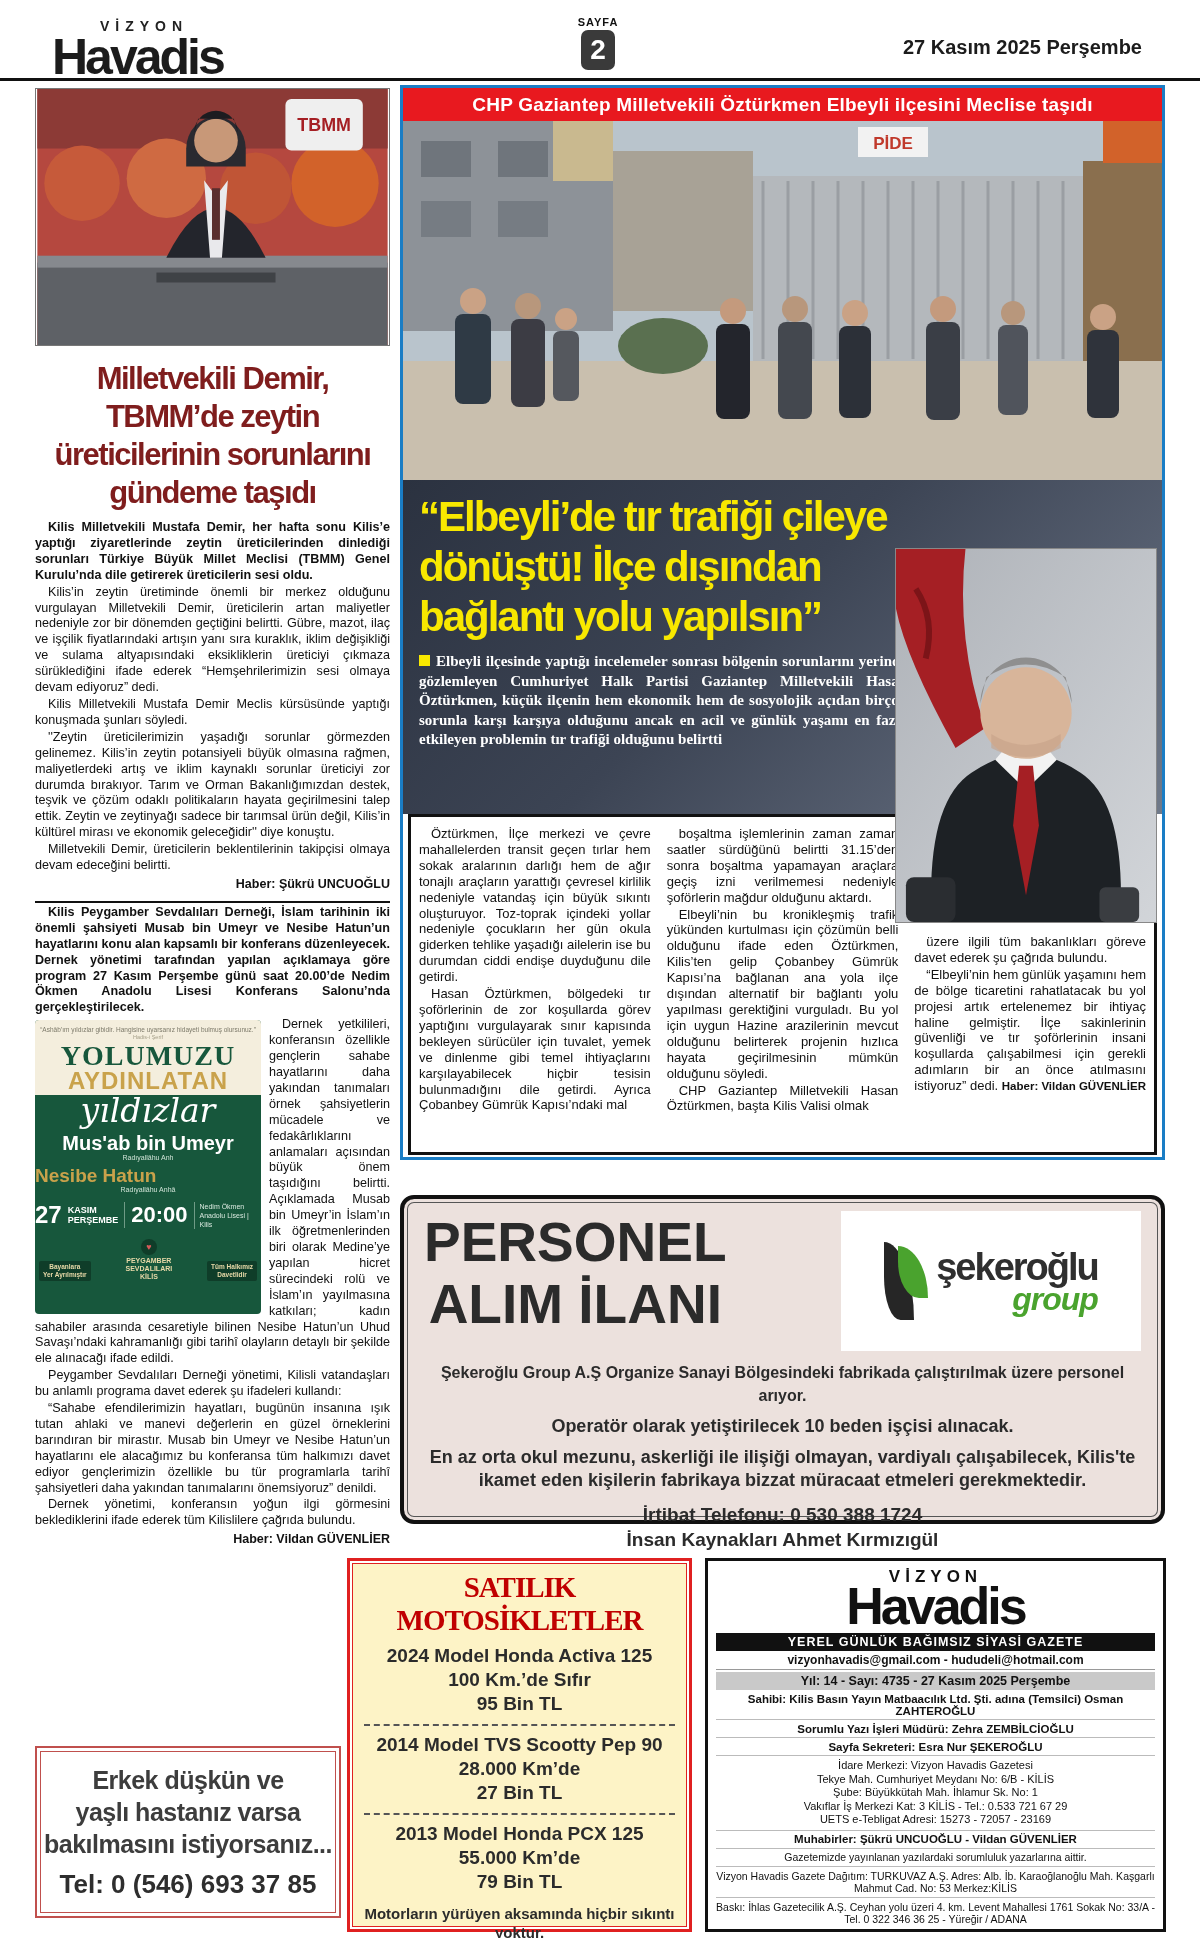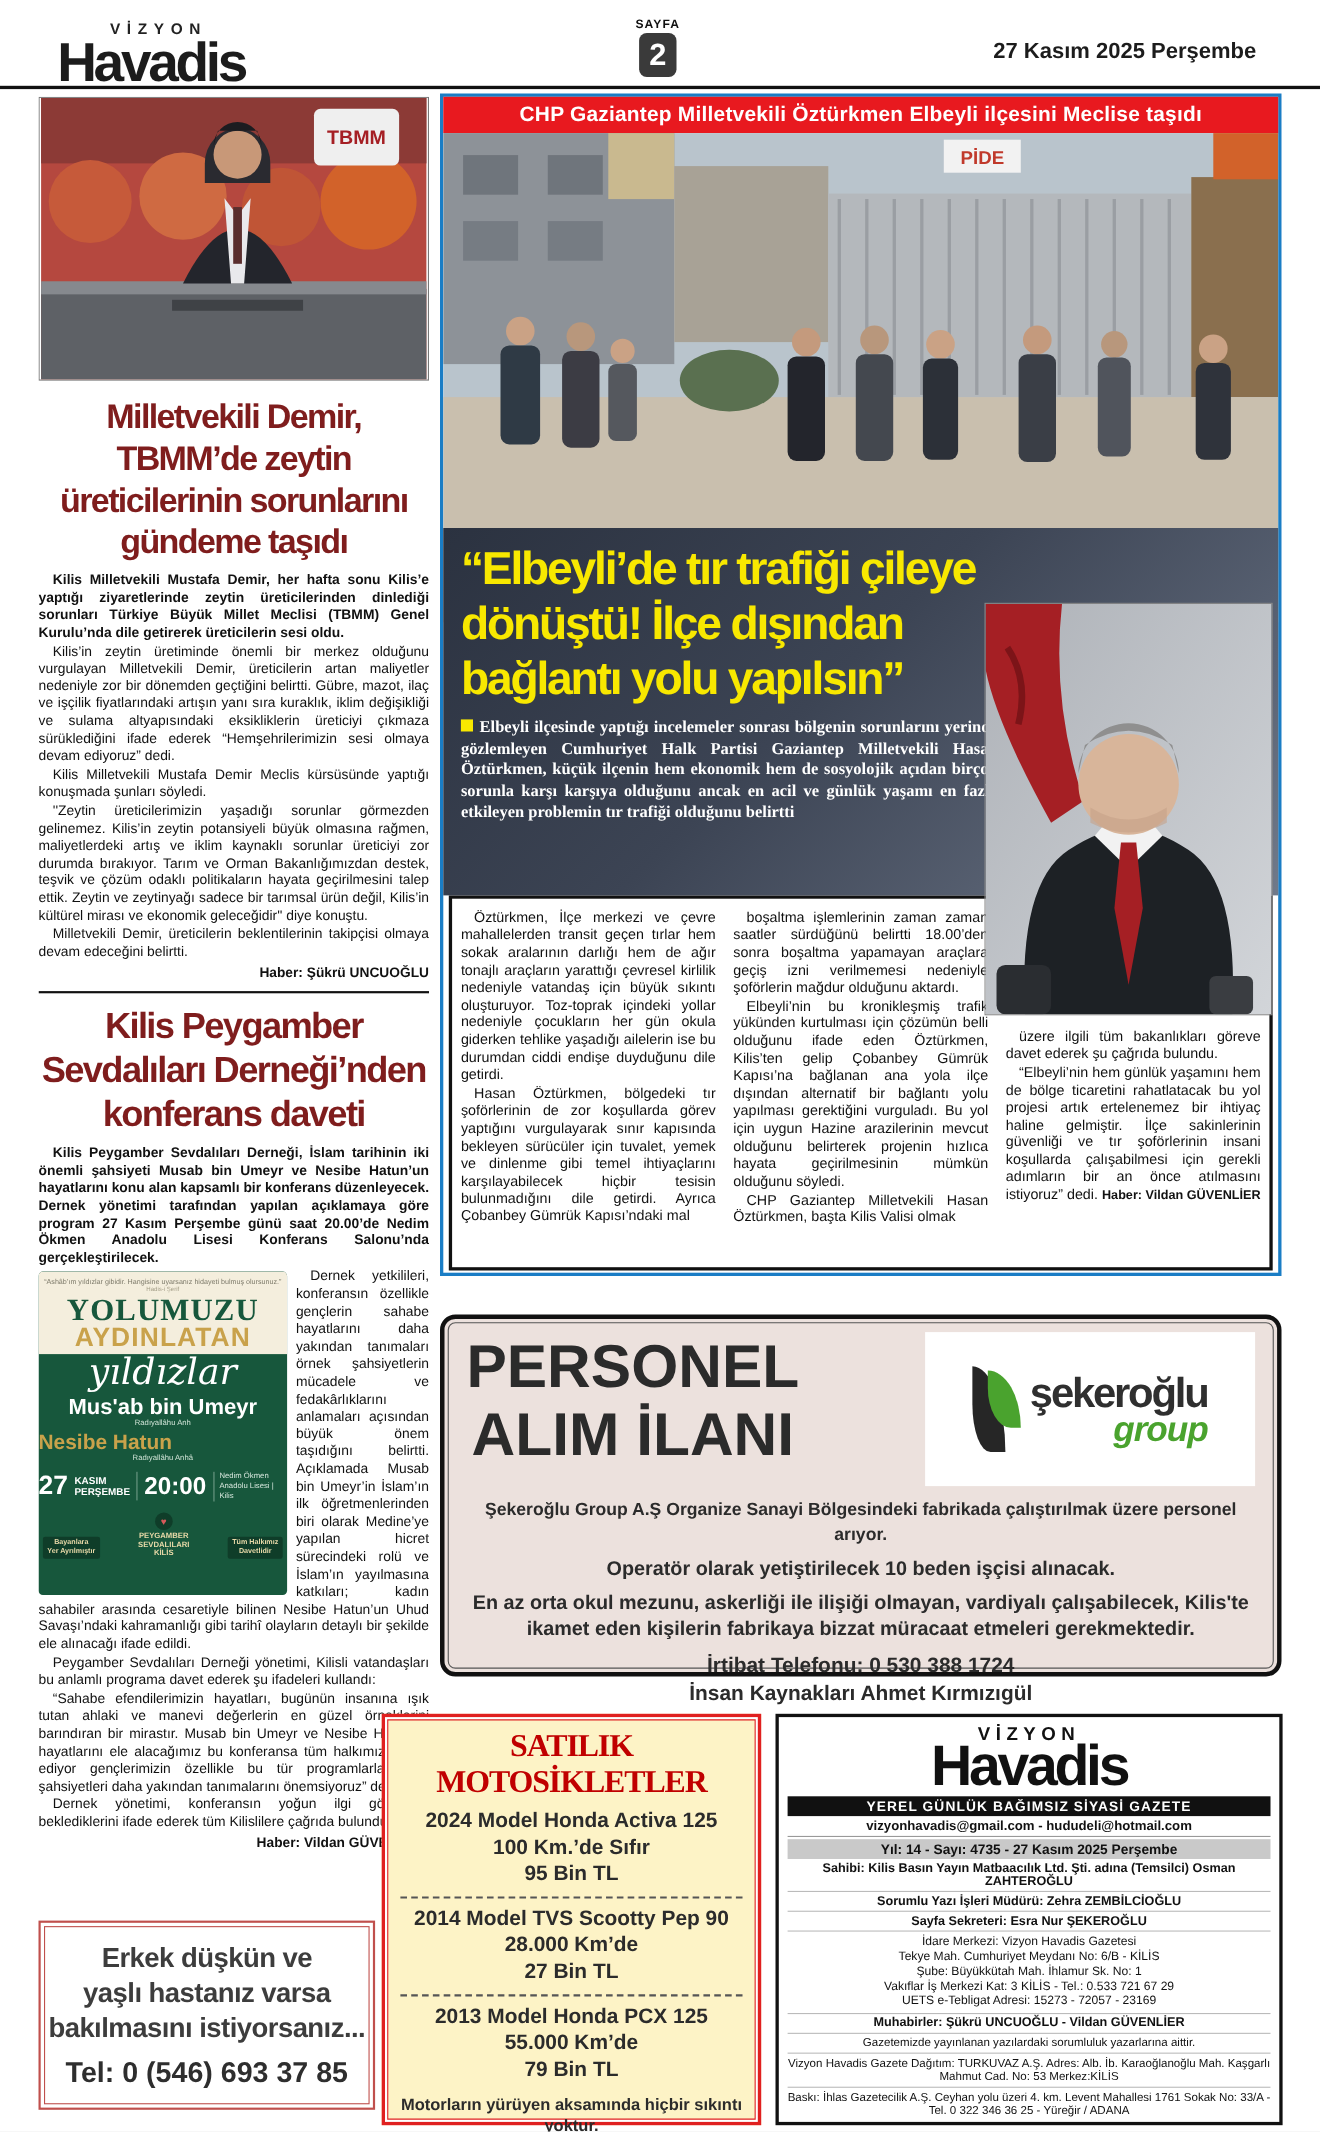--- a/index.html
+++ b/index.html
@@ -168,21 +168,20 @@
       <p class="lede">Kilis Milletvekili Mustafa Demir, her hafta sonu Kilis’e yaptığı ziyaretlerinde zeytin üreticilerinden dinlediği sorunları Türkiye Büyük Millet Meclisi (TBMM) Genel Kurulu’nda dile getirerek üreticilerin sesi oldu.</p>
       <p>Kilis’in zeytin üretiminde önemli bir merkez olduğunu vurgulayan Milletvekili Demir, üreticilerin artan maliyetler nedeniyle zor bir dönemden geçtiğini belirtti. Gübre, mazot, ilaç ve işçilik fiyatlarındaki artışın yanı sıra kuraklık, iklim değişikliği ve sulama altyapısındaki eksikliklerin üreticiyi çıkmaza sürüklediğini ifade ederek “Hemşehrilerimizin sesi olmaya devam ediyoruz” dedi.</p>
       <p>Kilis Milletvekili Mustafa Demir Meclis kürsüsünde yaptığı konuşmada şunları söyledi.</p>
       <p>''Zeytin üreticilerimizin yaşadığı sorunlar görmezden gelinemez. Kilis’in zeytin potansiyeli büyük olmasına rağmen, maliyetlerdeki artış ve iklim kaynaklı sorunlar üreticiyi zor durumda bırakıyor. Tarım ve Orman Bakanlığımızdan destek, teşvik ve çözüm odaklı politikaların hayata geçirilmesini talep ettik. Zeytin ve zeytinyağı sadece bir tarımsal ürün değil, Kilis’in kültürel mirası ve ekonomik geleceğidir'' diye konuştu.</p>
       <p>Milletvekili Demir, üreticilerin beklentilerinin takipçisi olmaya devam edeceğini belirtti.</p>
     </div>
     <div class="byline">Haber: Şükrü UNCUOĞLU</div>
 
     <hr class="divider">
 
-    <h2 class="hl hl2">Kilis Peygamber Sevdalıları Derneği’nden konferans daveti</h2>
     <div class="body-txt">
       <p class="lede">Kilis Peygamber Sevdalıları Derneği, İslam tarihinin iki önemli şahsiyeti Musab bin Umeyr ve Nesibe Hatun’un hayatlarını konu alan kapsamlı bir konferans düzenleyecek. Dernek yönetimi tarafından yapılan açıklamaya göre program 27 Kasım Perşembe günü saat 20.00’de Nedim Ökmen Anadolu Lisesi Konferans Salonu’nda gerçekleştirilecek.</p>
 
       <div class="poster">
         <div class="top">
           <div class="quote">“Ashâb’ım yıldızlar gibidir. Hangisine uyarsanız hidayeti bulmuş olursunuz.”</div>
           <div class="qsrc">Hadis-i Şerif</div>
           <div class="l1">YOLUMUZU</div>
           <div class="l2">AYDINLATAN</div>
         </div>
@@ -324,21 +323,21 @@
         <rect x="10" y="330" width="50" height="45" rx="8" fill="#2a2d31"></rect>
         <rect x="205" y="340" width="40" height="35" rx="6" fill="#3a3d41"></rect>
       </svg>
 
       <div class="black-box">
         <div class="col">
           <p>Öztürkmen, İlçe merkezi ve çevre mahallelerden transit geçen tırlar hem sokak aralarının darlığı hem de ağır tonajlı araçların yarattığı çevresel kirlilik nedeniyle vatandaş için büyük sıkıntı oluşturuyor. Toz-toprak içindeki yollar nedeniyle çocukların her gün okula giderken tehlike yaşadığı ailelerin ise bu durumdan ciddi endişe duyduğunu dile getirdi.</p>
           <p>Hasan Öztürkmen, bölgedeki tır şoförlerinin de zor koşullarda görev yaptığını vurgulayarak sınır kapısında bekleyen sürücüler için tuvalet, yemek ve dinlenme gibi temel ihtiyaçlarını karşılayabilecek hiçbir tesisin bulunmadığını dile getirdi. Ayrıca Çobanbey Gümrük Kapısı’ndaki mal</p>
         </div>
         <div class="col">
-          <p>boşaltma işlemlerinin zaman zaman saatler sürdüğünü belirtti 18.00’den sonra boşaltma yapamayan araçlara geçiş izni verilmemesi nedeniyle şoförlerin mağdur olduğunu aktardı.</p>
+          <p>boşaltma işlemlerinin zaman zaman saatler sürdüğünü belirtti 31.15’den sonra boşaltma yapamayan araçlara geçiş izni verilmemesi nedeniyle şoförlerin mağdur olduğunu aktardı.</p>
           <p>Elbeyli’nin bu kronikleşmiş trafik yükünden kurtulması için çözümün belli olduğunu ifade eden Öztürkmen, Kilis’ten gelip Çobanbey Gümrük Kapısı’na bağlanan ana yola ilçe dışından alternatif bir bağlantı yolu yapılması gerektiğini vurguladı. Bu yol için uygun Hazine arazilerinin mevcut olduğunu belirterek projenin hızlıca hayata geçirilmesinin mümkün olduğunu söyledi.</p>
           <p>CHP Gaziantep Milletvekili Hasan Öztürkmen, başta Kilis Valisi olmak</p>
         </div>
         <div class="col col3pad">
           <p>üzere ilgili tüm bakanlıkları göreve davet ederek şu çağrıda bulundu.</p>
           <p><span>“Elbeyli’nin hem günlük yaşamını hem de bölge ticaretini rahatlatacak bu yol projesi artık ertelenemez bir ihtiyaç haline gelmiştir. İlçe sakinlerinin güvenliği ve tır şoförlerinin insani koşullarda çalışabilmesi için gerekli adımların bir an önce atılmasını istiyoruz” dedi.</span> <span class="inline-byline">Haber: Vildan GÜVENLİER</span></p>
         </div>
       </div>
     </div>
 

